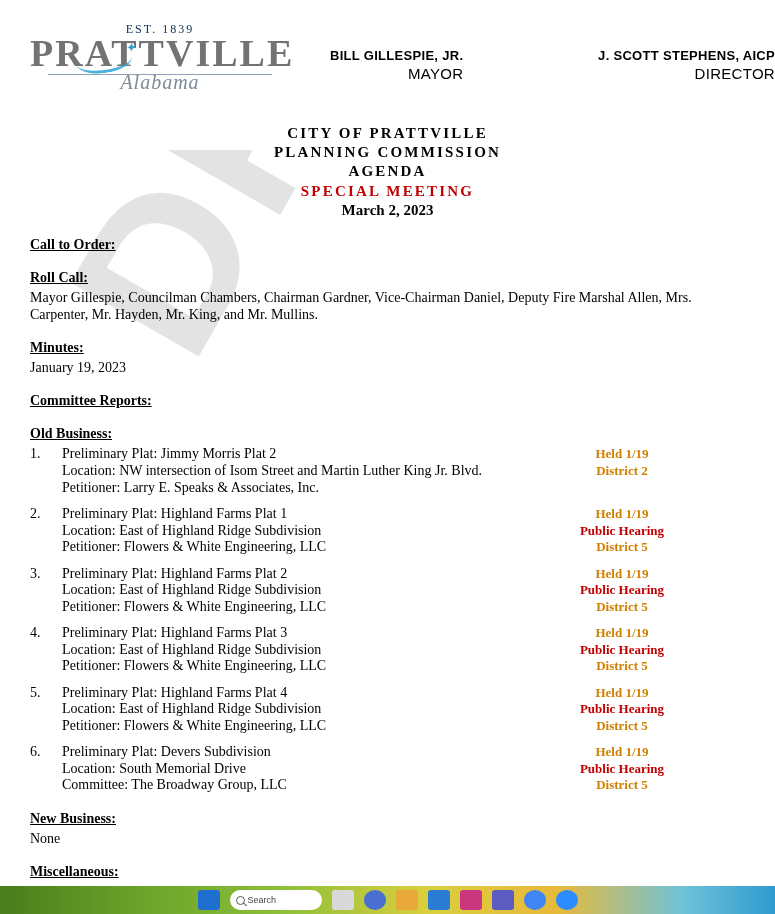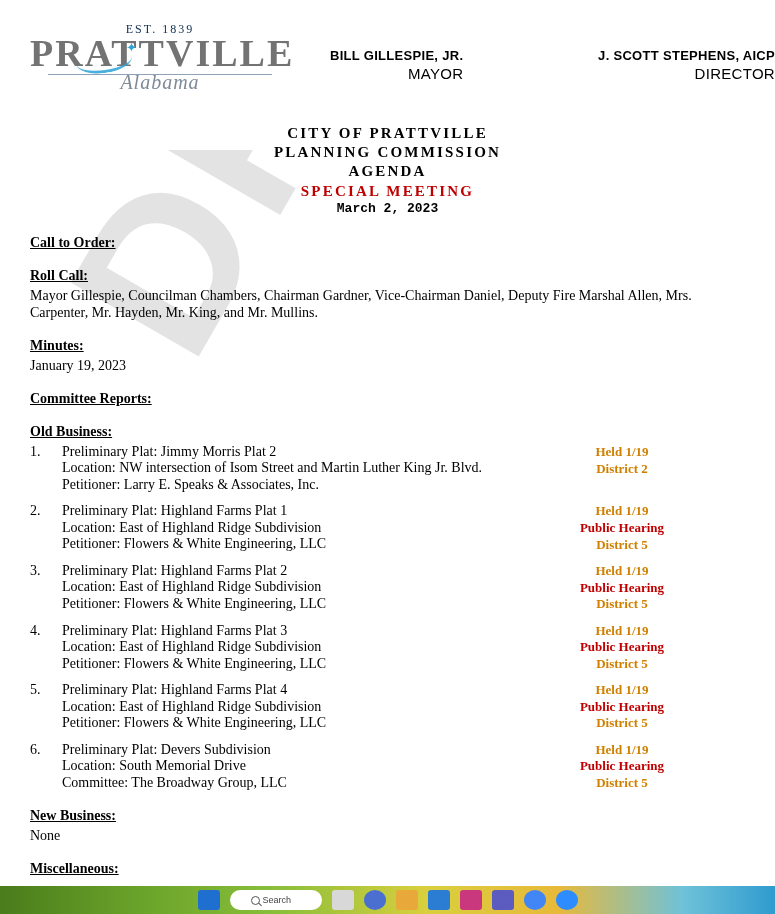--- a/index.html
+++ b/index.html
@@ -144,23 +144,23 @@
   .titleblock .t4 {
     font-family: "Liberation Serif", serif;
     font-weight: bold;
     font-size: 15px;
     letter-spacing: 2.2px;
     color: #c00000;
     line-height: 1.28;
   }
   .titleblock .t5,
   .titleblock .t6 {
-    font-family: Liberation Mono, monospace;
-    font-weight: bold;
-    font-size: 13px;
+    font-family: Liberation Serif, serif;
+    font-weight: bold;
+    font-size: 15px;
     line-height: 1.3;
   }
 
   
   .section-head {
     font-weight: bold;
     font-size: 14px;
     text-decoration: underline;
     margin-top: 17px;
   }
@@ -225,21 +225,21 @@
     border-radius: 3px;
     display: inline-block;
   }
   .tb-search {
     width: 92px;
     height: 20px;
     background: #ffffff;
     border-radius: 10px;
     display: flex;
     align-items: center;
-    padding-left: 21px;
+    padding-left: 6px;
     box-sizing: border-box;
     font-family: "Liberation Sans", sans-serif;
     font-size: 9px;
     color: #444;
     gap: 3px;
   }
   .tb-search .mag {
     width: 7px; height: 7px;
     border: 1.3px solid #555;
     border-radius: 50%;

